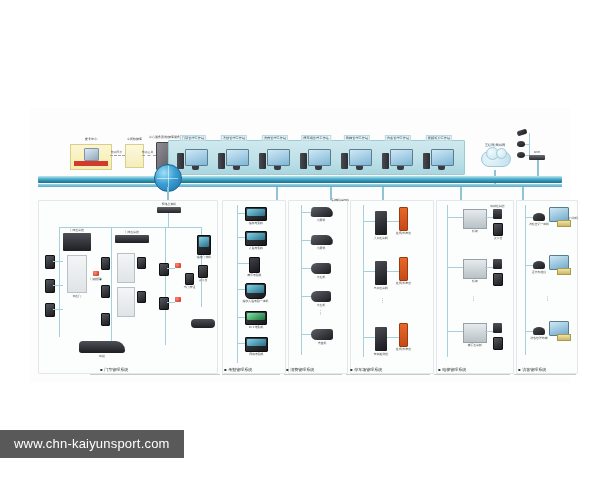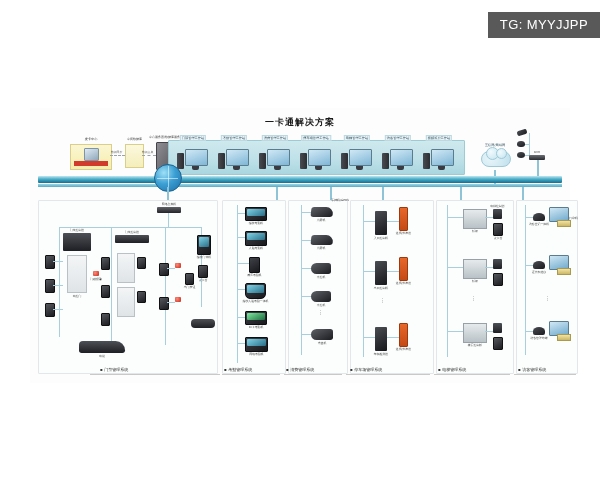--- a/index.html
+++ b/index.html
@@ -200,27 +200,26 @@
   .switchbox{background:linear-gradient(180deg,#5e6167,#232429);border-radius:1px;}
   .ctrl-box{background:linear-gradient(180deg,#4d5056,#1e1f24);border-radius:1px;}
 
   .vdots{position:absolute;font-size:5px;color:#555;line-height:3px;letter-spacing:0;}
 </style>
 </head>
 <body>
 
 <div class="page">
 
-  <div class="tag-badge">TG: MYYJJPP</div>
-
+
+  <div class="url-badge">www.chn-kaiyunsport.com</div>
 
 
   <div class="diagram">
 
-    <div class="diagram-title">一卡通解决方案</div>
 
     <div class="issue-box">
       <div class="t">发卡中心</div>
       <div class="icn"></div>
       <div class="b"></div>
     </div>
 
     <div class="mini-yellow">
       <div class="t">中间数据库</div>
     </div>

